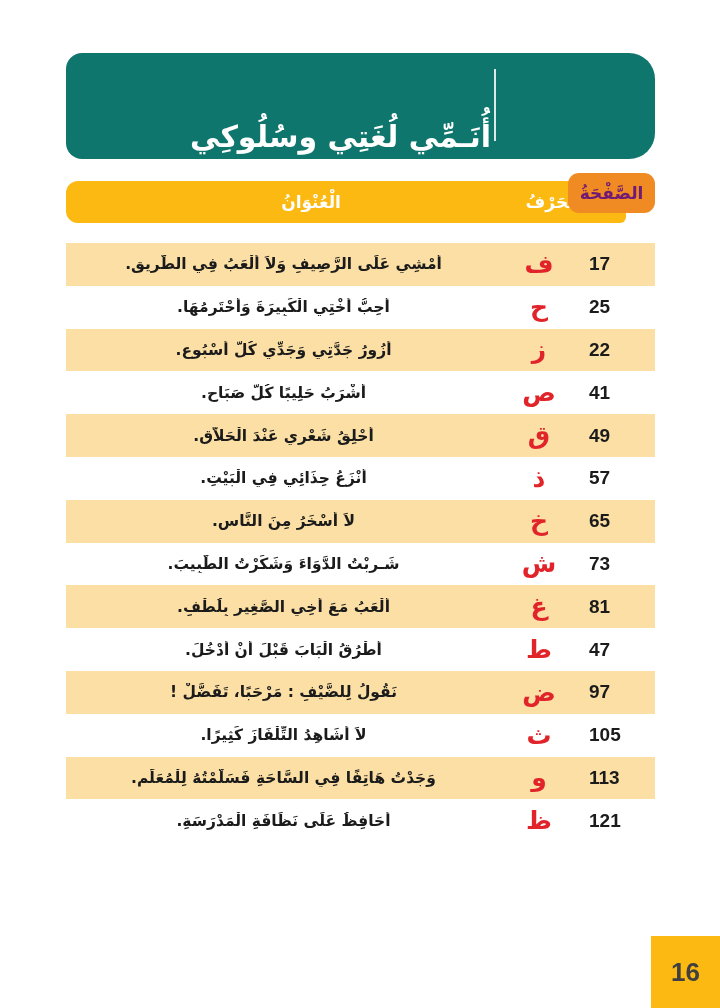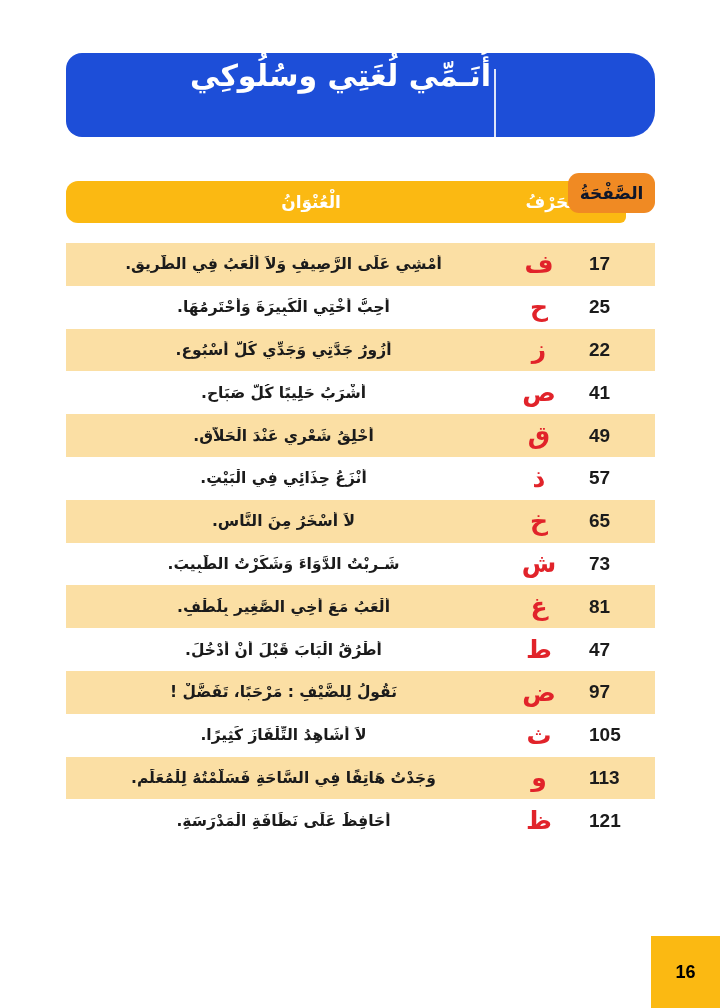--- a/index.html
+++ b/index.html
@@ -21,25 +21,25 @@
     inset: 0;
     background: #ffffff;
   }
 
   
   .title-banner {
     position: absolute;
     left: 66px;
     top: 53px;
     width: 589px;
-    height: 84px;
-    background: #1d4ed8;
+    height: 106px;
+    background: #0f766e;
     border-radius: 16px 26px 26px 16px;
     display: flex;
-    align-items: flex-start;
+    align-items: flex-end;
     justify-content: center;
     box-sizing: border-box;
   }
   .title-banner-text {
     color: #ffffff;
     font-size: 30px;
     font-weight: 700;
     line-height: 1.5;
     text-align: center;
     direction: rtl;
@@ -91,21 +91,21 @@
     top: 173px;
     width: 87px;
     height: 40px;
     background: #F08A23;
     border-radius: 11px;
     display: flex;
     align-items: center;
     justify-content: center;
   }
   .page-tab span {
-    color: #0f172a;
+    color: #701a75;
     font-size: 17px;
     font-weight: 700;
     direction: rtl;
     white-space: nowrap;
   }
 
   
   .rows {
     position: absolute;
     left: 66px;
@@ -159,22 +159,22 @@
     left: 651px;
     top: 936px;
     width: 69px;
     height: 72px;
     background: #FBB912;
     display: flex;
     align-items: center;
     justify-content: center;
   }
   .corner span {
-    color: #000000;
-    font-size: 18px;
+    color: #404040;
+    font-size: 26px;
     font-weight: 700;
     font-family: "Liberation Sans", sans-serif;
     direction: ltr;
   }
 </style>
 </head>
 <body>
 
 <div class="page">
 

